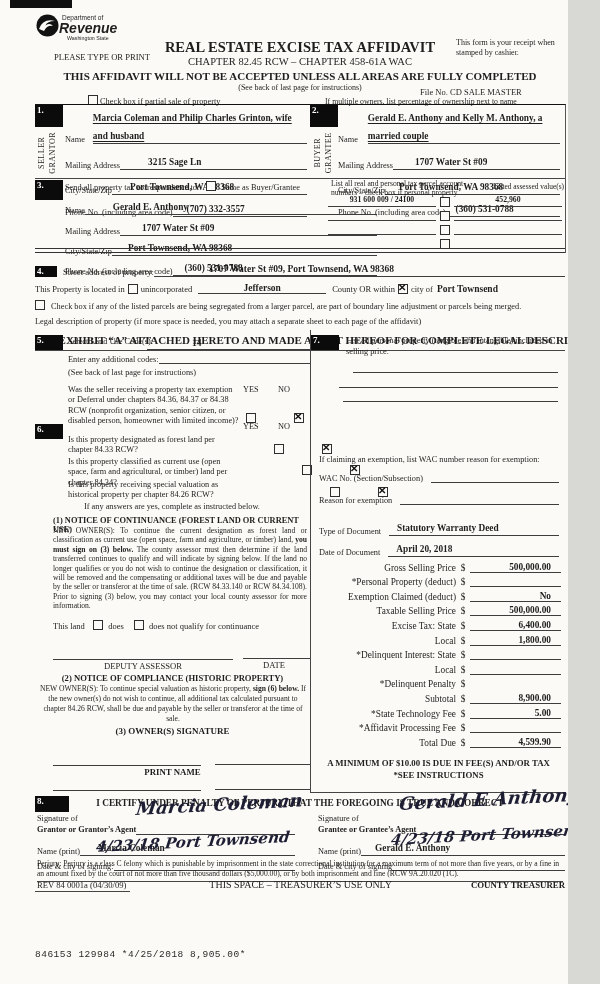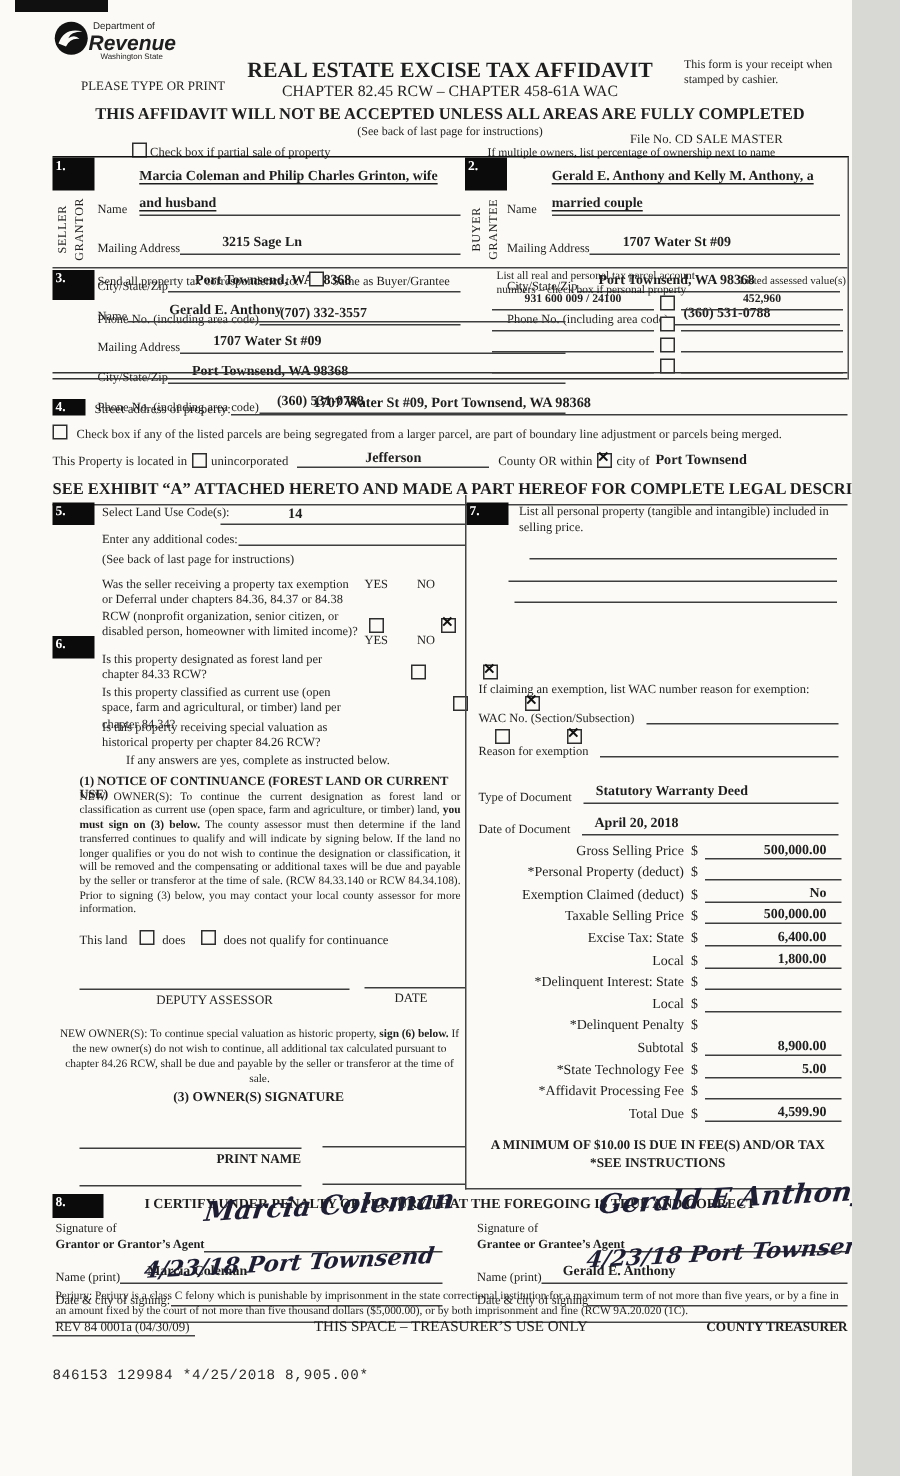--- a/index.html
+++ b/index.html
@@ -163,34 +163,35 @@
     </div>
     <div class="abs" style="left:0;bottom:0;width:530px;height:3px;border-top:1px solid #333;border-bottom:1.5px solid #333;"></div>
   </div>
 
   <div class="abs" style="left:35px;top:258px;width:530px;">
     <div class="row">
       <span class="numbox" style="width:18px;margin-right:6px;">4.</span>
       <span class="lbl" style="font-size:8.6px;">Street address of property:</span>
       <div class="fill ctr" style="text-align:left;padding-left:55px;"><span class="b" style="font-size:9.5px;">1707 Water St #09, Port Townsend, WA  98368</span></div>
     </div>
-    <div style="margin-top:6px;font-size:8.3px;">
-      <span class="cb" style="margin-right:4px;"></span>
-      <span>Check box if any of the listed parcels are being segregated from a larger parcel, are part of boundary line adjustment or parcels being merged.</span>
-    </div>
     <div style="margin-top:6px;font-size:8.5px;display:flex;align-items:flex-end;">
       <span style="white-space:nowrap;">This Property is located in</span>
       <span class="cb" style="margin:0 3px;"></span>
       <span style="white-space:nowrap;">unincorporated</span>
       <div class="fill ctr" style="width:128px;margin:0 6px;"><span class="b" style="font-size:9.5px;">Jefferson</span></div>
       <span style="white-space:nowrap;">County OR  within</span>
       <span class="cb checked" style="margin:0 3px;"></span>
       <span style="white-space:nowrap;">city of</span>
       <span class="b" style="font-size:9.5px;margin-left:4px;white-space:nowrap;">Port Townsend</span>
     </div>
+    <div style="margin-top:6px;font-size:8.3px;">
+      <span class="cb" style="margin-right:4px;"></span>
+      <span>Check box if any of the listed parcels are being segregated from a larger parcel, are part of boundary line adjustment or parcels being merged.</span>
+    </div>
+    <div class="small" style="margin-top:6px;">Legal description of property (if more space is needed, you may attach a separate sheet to each page of the affidavit)</div>
     <div class="b" style="margin-top:8px;font-size:11px;white-space:nowrap;">SEE EXHIBIT “A” ATTACHED HERETO AND MADE A PART HEREOF FOR COMPLETE LEGAL DESCRIPTION</div>
     <div style="margin-top:4px;border-bottom:1px solid #444;"></div>
   </div>
 
   <div class="abs" style="left:35px;top:330px;width:530px;height:462px;">
 
     <div class="abs" style="left:0;top:0;width:275px;height:462px;">
       <div class="numbox abs" style="left:0;top:5px;width:24px;height:13px;">5.</div>
       <div class="abs lbl" style="left:33px;top:7px;">Select Land Use Code(s):</div>
       <div class="abs fill" style="left:112px;top:2px;width:163px;height:17px;"><span class="b" style="font-size:9.5px;margin-left:45px;">14</span></div>
@@ -235,20 +236,21 @@
         <span>does</span>
         <span class="cb" style="margin:0 3px 0 8px;"></span>
         <span>does not  qualify for continuance</span>
       </div>
 
       <div class="abs fill" style="left:18px;top:315px;width:180px;height:14px;"></div>
       <div class="abs fill" style="left:208px;top:314px;width:67px;height:14px;"></div>
       <div class="abs ctr" style="left:18px;top:331px;width:180px;font-size:8.6px;">DEPUTY ASSESSOR</div>
       <div class="abs" style="left:228px;top:330px;font-size:8.6px;">DATE</div>
 
+      <div class="abs b ctr" style="left:0;top:343px;width:275px;font-size:8.6px;">(2) NOTICE OF COMPLIANCE (HISTORIC PROPERTY)</div>
       <div class="abs tiny ctr" style="left:4px;top:354px;width:268px;line-height:1.3;">
         <span>NEW OWNER(S):  To continue special valuation as historic property, </span><span class="b">sign (6) below.</span><span>  If the new owner(s) do not wish to continue, all additional tax calculated pursuant to chapter 84.26 RCW, shall be due and payable by the seller or transferor at the time of sale.</span>
       </div>
 
       <div class="abs b ctr" style="left:0;top:396px;width:275px;font-size:9px;">(3)  OWNER(S) SIGNATURE</div>
       <div class="abs fill" style="left:18px;top:421px;width:148px;height:14px;"></div>
       <div class="abs fill" style="left:180px;top:420px;width:95px;height:14px;"></div>
       <div class="abs b ctr" style="left:0;top:437px;width:275px;font-size:8.8px;">PRINT NAME</div>
       <div class="abs fill" style="left:18px;top:448px;width:148px;height:12px;"></div>
       <div class="abs fill" style="left:180px;top:447px;width:95px;height:12px;"></div>
@@ -393,15 +395,15 @@
       <span class="ctr" style="flex:1;font-size:10px;">THIS SPACE – TREASURER’S USE ONLY</span>
       <span class="b" style="font-size:8.8px;">COUNTY TREASURER</span>
     </div>
   </div>
 
   <div class="abs script" style="left:135px;top:798px;font-size:18px;">Marcia Coleman</div>
   <div class="abs script" style="left:95px;top:838px;font-size:15px;">4/23/18  Port Townsend</div>
   <div class="abs script" style="left:398px;top:793px;font-size:18px;">Gerald E Anthony</div>
   <div class="abs script" style="left:390px;top:831px;font-size:15px;">4/23/18  Port Townsend, WA</div>
 
-  <div class="abs mono" style="left:35px;top:911px;font-size:9.5px;letter-spacing:.5px;color:#2b2b2b;">846153 129984 *4/25/2018 8,905.00*</div>
+  <div class="abs mono" style="left:35px;top:949px;font-size:9.5px;letter-spacing:.5px;color:#2b2b2b;">846153 129984 *4/25/2018 8,905.00*</div>
 
 </div>
 
 </body></html>

